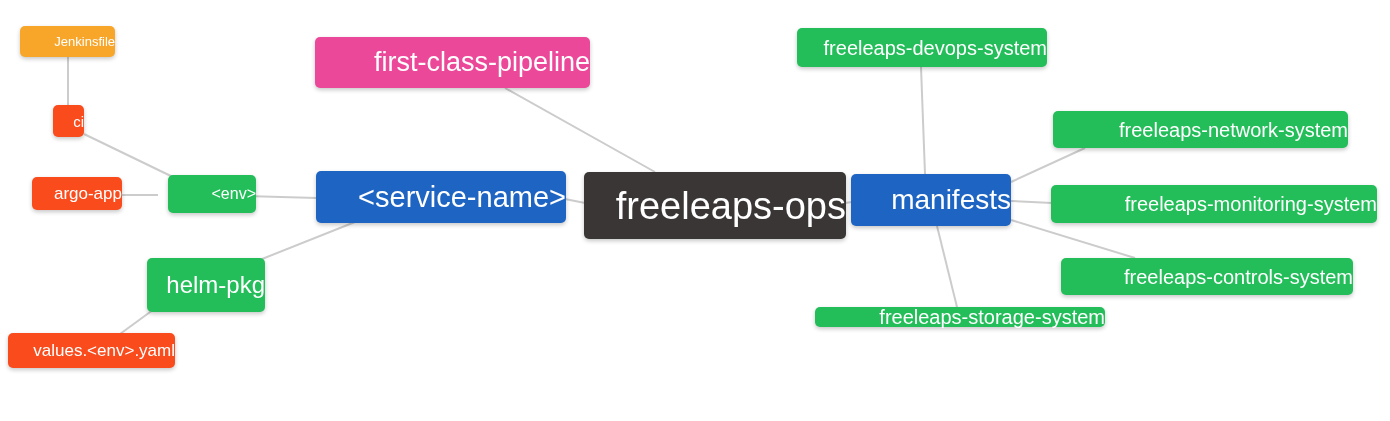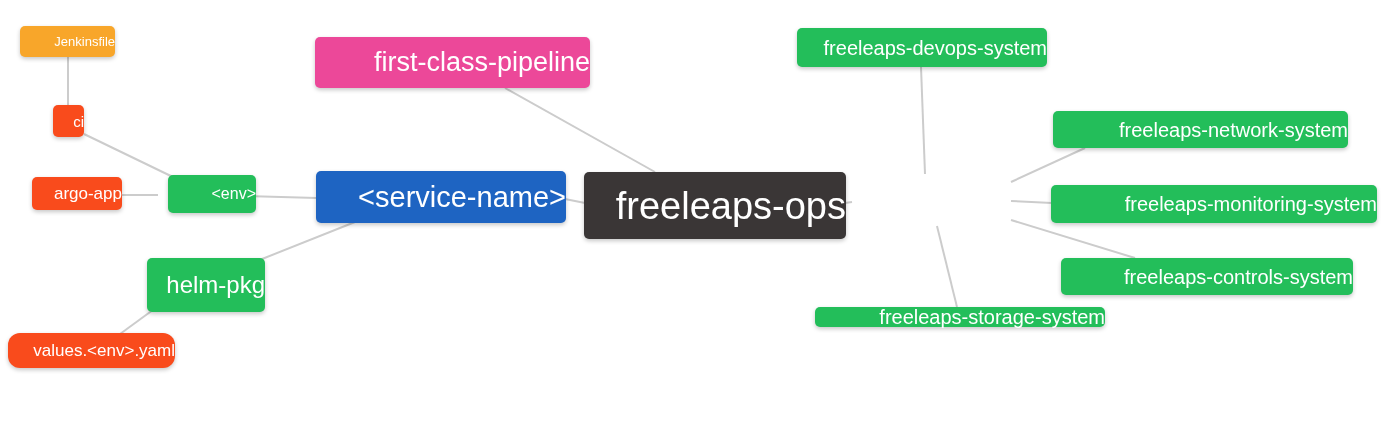--- a/index.html
+++ b/index.html
@@ -74,34 +74,37 @@
     </div>
     <div class="mm-node" style="left: 315px; top: 37px; width: 275px; height: 51px; background: #ec4899; font-size: 27px;">
       <span>first-class-pipeline</span>
     </div>
     <div class="mm-node" style="left: 316px; top: 171px; width: 250px; height: 52px; background: rgb(30, 100, 194); font-size: 29px;">
       <span>&lt;service-name&gt;</span>
     </div>
     <div class="mm-node" style="left: 584px; top: 172px; width: 262px; height: 67px; background: rgb(58, 54, 54); font-size: 38px;">
       <span>freeleaps-ops</span>
     </div>
+    <div class="mm-node" style="left: 851px; top: 174px; width: 160px; height: 52px; background: rgb(30, 100, 194); font-size: 28px;">
+      <span>manifests</span>
+    </div>
     <div class="mm-node" style="left: 797px; top: 28px; width: 250px; height: 39px; background: rgb(35, 190, 90); font-size: 20px;">
       <span>freeleaps-devops-system</span>
     </div>
     <div class="mm-node" style="left: 1053px; top: 111px; width: 295px; height: 37px; background: rgb(35, 190, 90); font-size: 20px;">
       <span>freeleaps-network-system</span>
     </div>
     <div class="mm-node" style="left: 1051px; top: 185px; width: 326px; height: 38px; background: rgb(35, 190, 90); font-size: 20px;">
       <span>freeleaps-monitoring-system</span>
     </div>
     <div class="mm-node" style="left: 1061px; top: 258px; width: 292px; height: 37px; background: rgb(35, 190, 90); font-size: 20px; padding-left: 20px;">
       <span>freeleaps-controls-system</span>
     </div>
     <div class="mm-node" style="left: 815px; top: 307px; width: 290px; height: 20px; background: rgb(35, 190, 90); font-size: 20px;">
       <span>freeleaps-storage-system</span>
     </div>
     <div class="mm-node" style="left: 147px; top: 258px; width: 118px; height: 54px; background: rgb(35, 190, 90); font-size: 24px;">
       <span>helm-pkg</span>
     </div>
-    <div class="mm-node" style="left: 8px; top: 333px; width: 167px; height: 35px; background: rgb(249, 75, 28); font-size: 17px; border-radius: 12px;">
+    <div class="mm-node" style="left: 8px; top: 333px; width: 167px; height: 35px; background: rgb(249, 75, 28); font-size: 17px;">
       <span>values.&lt;env&gt;.yaml</span>
     </div>
   </div>
 
 </body></html>

